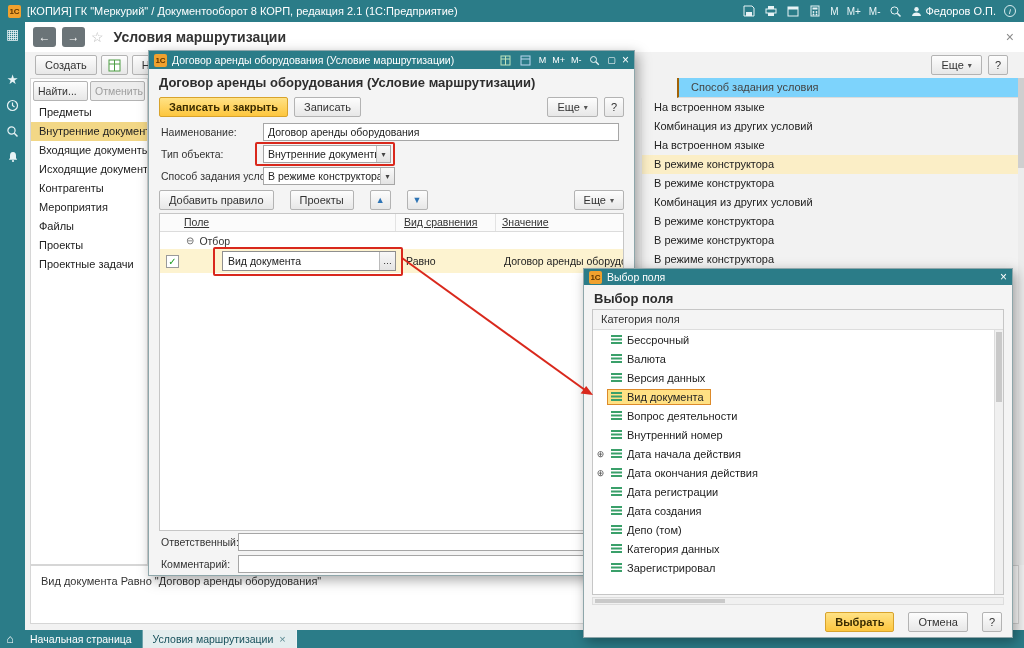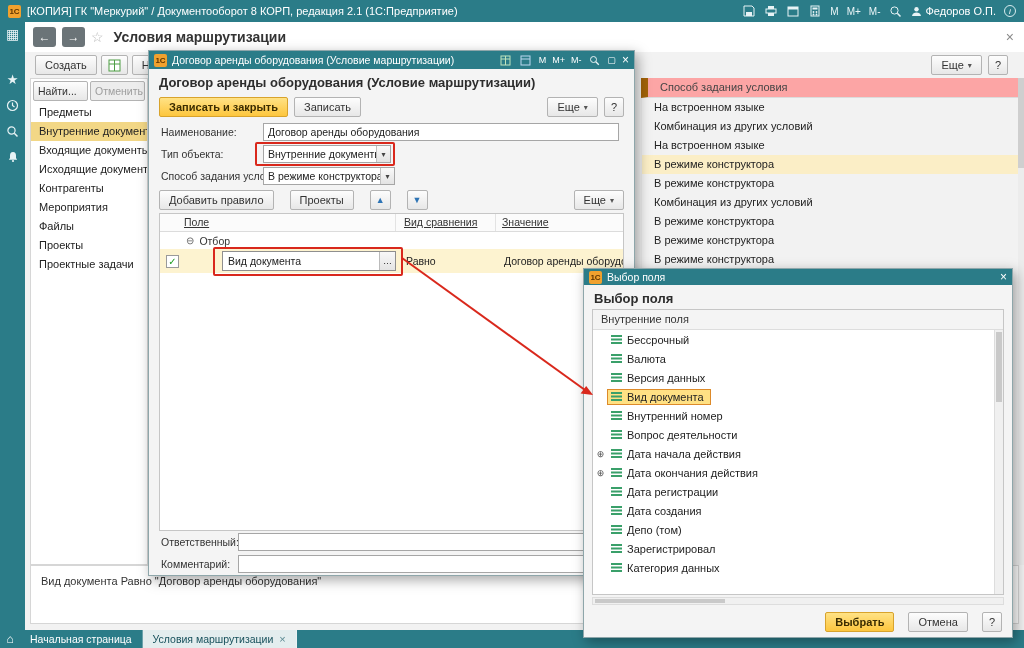--- a/index.html
+++ b/index.html
@@ -39,22 +39,22 @@
   .btn .dd { font-size:8px; color:#555; }
   .btn.primary { background:linear-gradient(#ffe285,#fdc63e); border-color:#d8a32c; font-weight:bold; color:#3a2c00; }
   .btn.disabled { color:#9d9d9d; background:#ededed; }
   .btn.square { padding:2px 6px; }
   .toolbar .right { margin-left:auto; display:flex; gap:6px; margin-right:6px; }
   .nav-panel { position:absolute; left:5px; top:56px; width:118px; bottom:65px; background:#fff; border:1px solid #d6d6d6; }
   .nav-find { display:flex; gap:2px; padding:2px; }
   .nav-find .btn { flex:1; padding:2px 4px; font-size:10.5px; overflow:hidden; }
   .nav-item { height:19px; line-height:19px; padding-left:8px; font-size:11px; white-space:nowrap; overflow:hidden; }
   .nav-item.selected { background:#f2d786; }
-  .col-header { position:absolute; left:616px; right:6px; top:56px; height:20px; background:#fca5a5;
-    border-left:7px solid #a16207; border-bottom:1px solid #dcdcdc; line-height:19px; padding-left:12px; color:#444; }
+  .col-header { position:absolute; left:652px; right:6px; top:56px; height:20px; background:#7dd3fc;
+    border-left:2px solid #a16207; border-bottom:1px solid #dcdcdc; line-height:19px; padding-left:12px; color:#444; }
   .t-rows { position:absolute; left:616px; right:6px; top:76px; }
   .t-row { height:19px; line-height:19px; padding-left:12px; border-left:1px solid #ececec; color:#222; white-space:nowrap; }
   .t-row.hl { background:#fbeec6; }
   .v-scroll { position:absolute; right:0; top:56px; bottom:65px; width:6px; background:#ececec; }
   .v-scroll .thumb { position:absolute; left:0; right:0; top:0; height:90px; background:#cfcfcf; }
   .preview { position:absolute; left:5px; right:5px; top:543px; bottom:6px; background:#fff; border:1px solid #d6d6d6; padding:9px 10px; color:#333; }
   
   .statusbar { position:absolute; left:0; bottom:0; width:1024px; height:18px; background:#2b7c88; color:#fff;
     display:flex; align-items:stretch; font-size:10.5px; }
   .sb-home { width:20px; display:flex; align-items:center; justify-content:center; font-size:12px; }
@@ -429,21 +429,21 @@
   <div class="dlg-titlebar">
     <span class="app-badge">1С</span>
     <span class="dlg-title">Выбор поля</span>
     <div class="dlg-controls">
       <span class="x">×</span>
     </div>
   </div>
   <div class="heading">Выбор поля</div>
 
   <div class="picker">
-    <div class="picker-header">Внутренние поля</div>
+    <div class="picker-header">Категория поля</div>
 
     <div class="p-item">
       <span class="p-exp"></span>
       <span class="p-tag">
           <svg class="p-ico" viewBox="0 0 11 9">
             <rect y="0" width="11" height="2" fill="#3aa06a"></rect>
             <rect y="3.5" width="11" height="2" fill="#3aa06a"></rect>
             <rect y="7" width="11" height="2" fill="#3aa06a"></rect>
           </svg>
           <span>Бессрочный</span>
@@ -483,35 +483,35 @@
         </span>
     </div>
     <div class="p-item">
       <span class="p-exp"></span>
       <span class="p-tag">
           <svg class="p-ico" viewBox="0 0 11 9">
             <rect y="0" width="11" height="2" fill="#3aa06a"></rect>
             <rect y="3.5" width="11" height="2" fill="#3aa06a"></rect>
             <rect y="7" width="11" height="2" fill="#3aa06a"></rect>
           </svg>
+          <span>Вопрос деятельности</span>
+        </span>
+    </div>
+    <div class="p-item">
+      <span class="p-exp"></span>
+      <span class="p-tag">
+          <svg class="p-ico" viewBox="0 0 11 9">
+            <rect y="0" width="11" height="2" fill="#3aa06a"></rect>
+            <rect y="3.5" width="11" height="2" fill="#3aa06a"></rect>
+            <rect y="7" width="11" height="2" fill="#3aa06a"></rect>
+          </svg>
           <span>Внутренний номер</span>
         </span>
     </div>
     <div class="p-item">
-      <span class="p-exp"></span>
-      <span class="p-tag">
-          <svg class="p-ico" viewBox="0 0 11 9">
-            <rect y="0" width="11" height="2" fill="#3aa06a"></rect>
-            <rect y="3.5" width="11" height="2" fill="#3aa06a"></rect>
-            <rect y="7" width="11" height="2" fill="#3aa06a"></rect>
-          </svg>
-          <span>Вопрос деятельности</span>
-        </span>
-    </div>
-    <div class="p-item">
       <span class="p-exp">⊕</span>
       <span class="p-tag">
           <svg class="p-ico" viewBox="0 0 11 9">
             <rect y="0" width="11" height="2" fill="#3aa06a"></rect>
             <rect y="3.5" width="11" height="2" fill="#3aa06a"></rect>
             <rect y="7" width="11" height="2" fill="#3aa06a"></rect>
           </svg>
           <span>Дата начала действия</span>
         </span>
     </div>
@@ -560,32 +560,32 @@
         </span>
     </div>
     <div class="p-item">
       <span class="p-exp"></span>
       <span class="p-tag">
           <svg class="p-ico" viewBox="0 0 11 9">
             <rect y="0" width="11" height="2" fill="#3aa06a"></rect>
             <rect y="3.5" width="11" height="2" fill="#3aa06a"></rect>
             <rect y="7" width="11" height="2" fill="#3aa06a"></rect>
           </svg>
+          <span>Категория данных</span>
+        </span>
+    </div>
+    <div class="p-item">
+      <span class="p-exp"></span>
+      <span class="p-tag">
+          <svg class="p-ico" viewBox="0 0 11 9">
+            <rect y="0" width="11" height="2" fill="#3aa06a"></rect>
+            <rect y="3.5" width="11" height="2" fill="#3aa06a"></rect>
+            <rect y="7" width="11" height="2" fill="#3aa06a"></rect>
+          </svg>
           <span>Зарегистрировал</span>
-        </span>
-    </div>
-    <div class="p-item">
-      <span class="p-exp"></span>
-      <span class="p-tag">
-          <svg class="p-ico" viewBox="0 0 11 9">
-            <rect y="0" width="11" height="2" fill="#3aa06a"></rect>
-            <rect y="3.5" width="11" height="2" fill="#3aa06a"></rect>
-            <rect y="7" width="11" height="2" fill="#3aa06a"></rect>
-          </svg>
-          <span>Категория данных</span>
         </span>
     </div>
 
     <div class="p-vscroll">
         <div class="thumb"></div>
       </div>
   </div>
 
   <div class="hscroll">
       <div class="thumb"></div>

